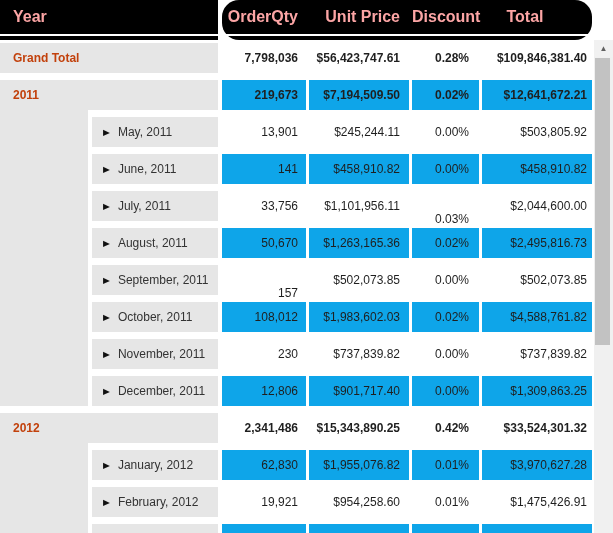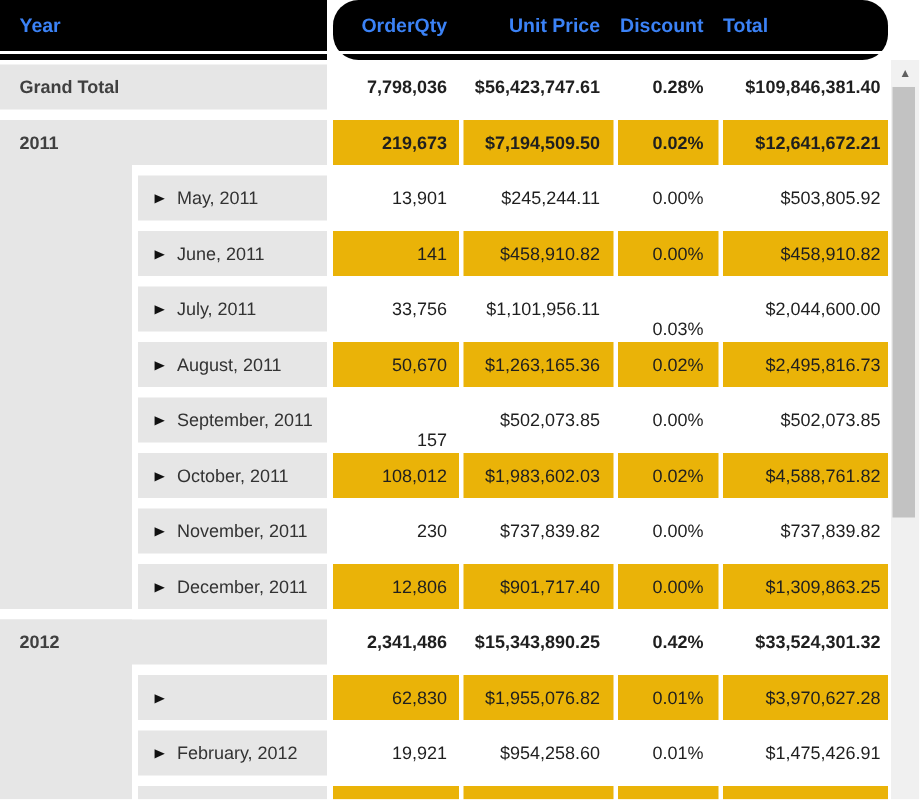--- a/index.html
+++ b/index.html
@@ -5,31 +5,31 @@
   html,body{margin:0;padding:0;background:#fff;}
   #page{
     position:relative;width:613px;height:533px;background:#ffffff;overflow:hidden;
     font-family:"Liberation Sans",sans-serif;color:#212121;font-size:12px;
   }
   
   .hdr-block{position:absolute;top:0;height:40px;background:#000;}
   .hdr-left{left:0;width:218px;}
   .hdr-right{left:222px;width:370px;border-radius:17px;}
   .hdr-split{position:absolute;left:0;top:34px;width:100%;height:2px;background:#fff;}
-  .hdr-label{position:absolute;top:0;height:34px;line-height:34px;color:#3b82f6;font-size:13px;font-weight:600;white-space:nowrap;}
+  .hdr-label{position:absolute;top:0;height:34px;line-height:34px;color:#fca5a5;font-size:16px;font-weight:600;white-space:nowrap;}
   
   .c1{left:222px;width:84px;padding-right:8px;}
   .c2{left:309px;width:100px;padding-right:9px;}
   .c3{left:412px;width:67px;padding-right:10px;}
   .c4{left:482px;width:110px;padding-right:5px;}
   
   .cell{position:absolute;height:30px;line-height:30px;box-sizing:border-box;white-space:nowrap;overflow:hidden;}
   .val{text-align:right;background:#ffffff;color:#1f1f1f;}
-  .alt .val{background:#eab308;}
-  .lbl-year{left:0;width:218px;background:#e6e6e6;padding-left:13px;color:#404040;}
+  .alt .val{background:#0ea5e9;}
+  .lbl-year{left:0;width:218px;background:#e6e6e6;padding-left:13px;color:#c2410c;}
   .lbl-month{left:92px;width:126px;background:#e6e6e6;display:flex;align-items:center;padding-left:11px;color:#333;}
   .bold .cell{font-weight:700;}
   .tri{font-size:9px;color:#111;margin-right:8px;transform:scaleY(0.9);cursor:pointer;}
   .stub{position:absolute;left:0;width:88px;background:#e6e6e6;}
   .partial .cell{height:9px;}
   
   #scrollbar{position:absolute;left:594px;top:40px;width:19px;height:493px;background:#f0f0f0;}
   #scroll-up{position:absolute;left:0;top:0;width:19px;height:17px;background:#f1f1f1;
     display:flex;align-items:center;justify-content:center;font-size:8px;color:#606060;cursor:pointer;}
   #scroll-thumb{position:absolute;left:1px;top:18px;width:15px;height:287px;background:#c2c2c2;cursor:pointer;}
@@ -40,21 +40,21 @@
 <div id="page">
 
   <div class="hdr-block hdr-left">
     <span class="hdr-label" style="left:13px">Year</span>
     <div class="hdr-split"></div>
   </div>
   <div class="hdr-block hdr-right">
     <span class="hdr-label" style="left:0;width:84px;text-align:right;box-sizing:border-box;padding-right:8px">OrderQty</span>
     <span class="hdr-label" style="left:87px;width:100px;text-align:right;box-sizing:border-box;padding-right:9px">Unit Price</span>
     <span class="hdr-label" style="left:190px;width:67px;text-align:right;box-sizing:border-box;padding-right:10px">Discount</span>
-    <span class="hdr-label" style="left:260px;width:110px;text-align:left;box-sizing:border-box;padding-right:24px">Total</span>
+    <span class="hdr-label" style="left:260px;width:110px;text-align:center;box-sizing:border-box;padding-right:24px">Total</span>
     <div class="hdr-split"></div>
   </div>
 
   <div class="stub" style="top:80px;height:326px"></div>
   <div class="stub" style="top:413px;height:120px"></div>
 
   <div class="bold">
     <div class="cell lbl-year" style="top:43px">Grand Total</div>
     <div class="cell val c1" style="top:43px">7,798,036</div>
     <div class="cell val c2" style="top:43px">$56,423,747.61</div>
@@ -162,20 +162,21 @@
     <div class="cell lbl-year" style="top:413px">2012</div>
     <div class="cell val c1" style="top:413px">2,341,486</div>
     <div class="cell val c2" style="top:413px">$15,343,890.25</div>
     <div class="cell val c3" style="top:413px">0.42%</div>
     <div class="cell val c4" style="top:413px">$33,524,301.32</div>
   </div>
 
   <div class="alt">
     <div class="cell lbl-month" style="top:450px">
       <span class="tri">▶</span>
+      <span>January, 2012</span>
     </div>
     <div class="cell val c1" style="top:450px">62,830</div>
     <div class="cell val c2" style="top:450px">$1,955,076.82</div>
     <div class="cell val c3" style="top:450px">0.01%</div>
     <div class="cell val c4" style="top:450px">$3,970,627.28</div>
   </div>
 
   <div>
     <div class="cell lbl-month" style="top:487px">
       <span class="tri">▶</span>

